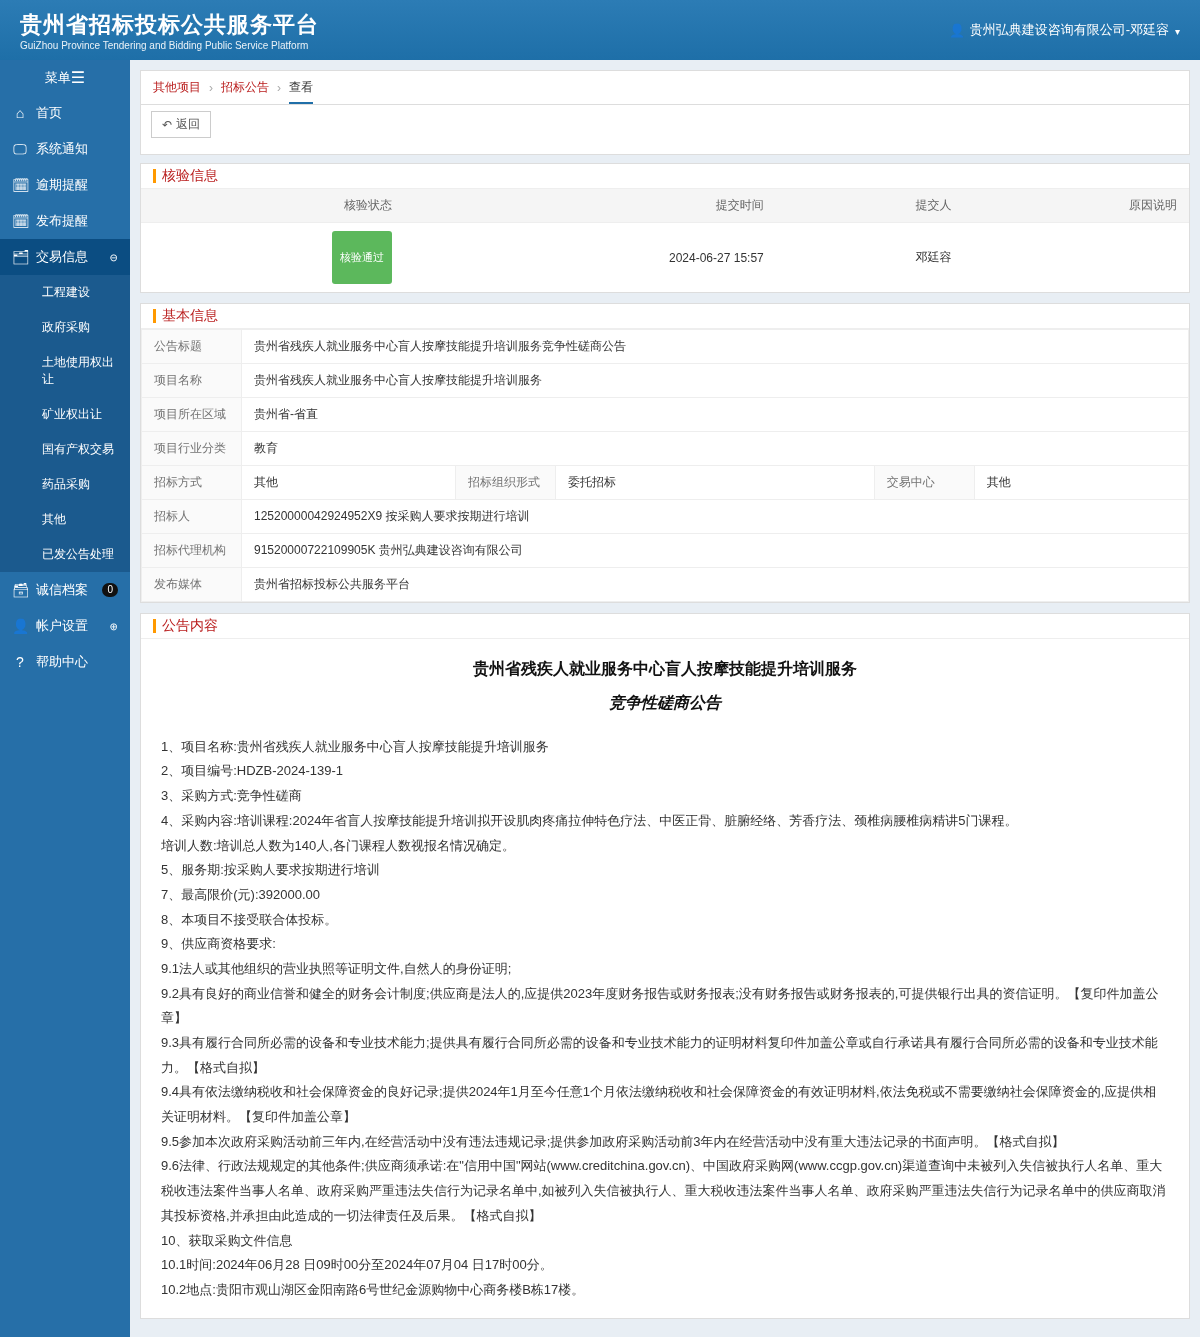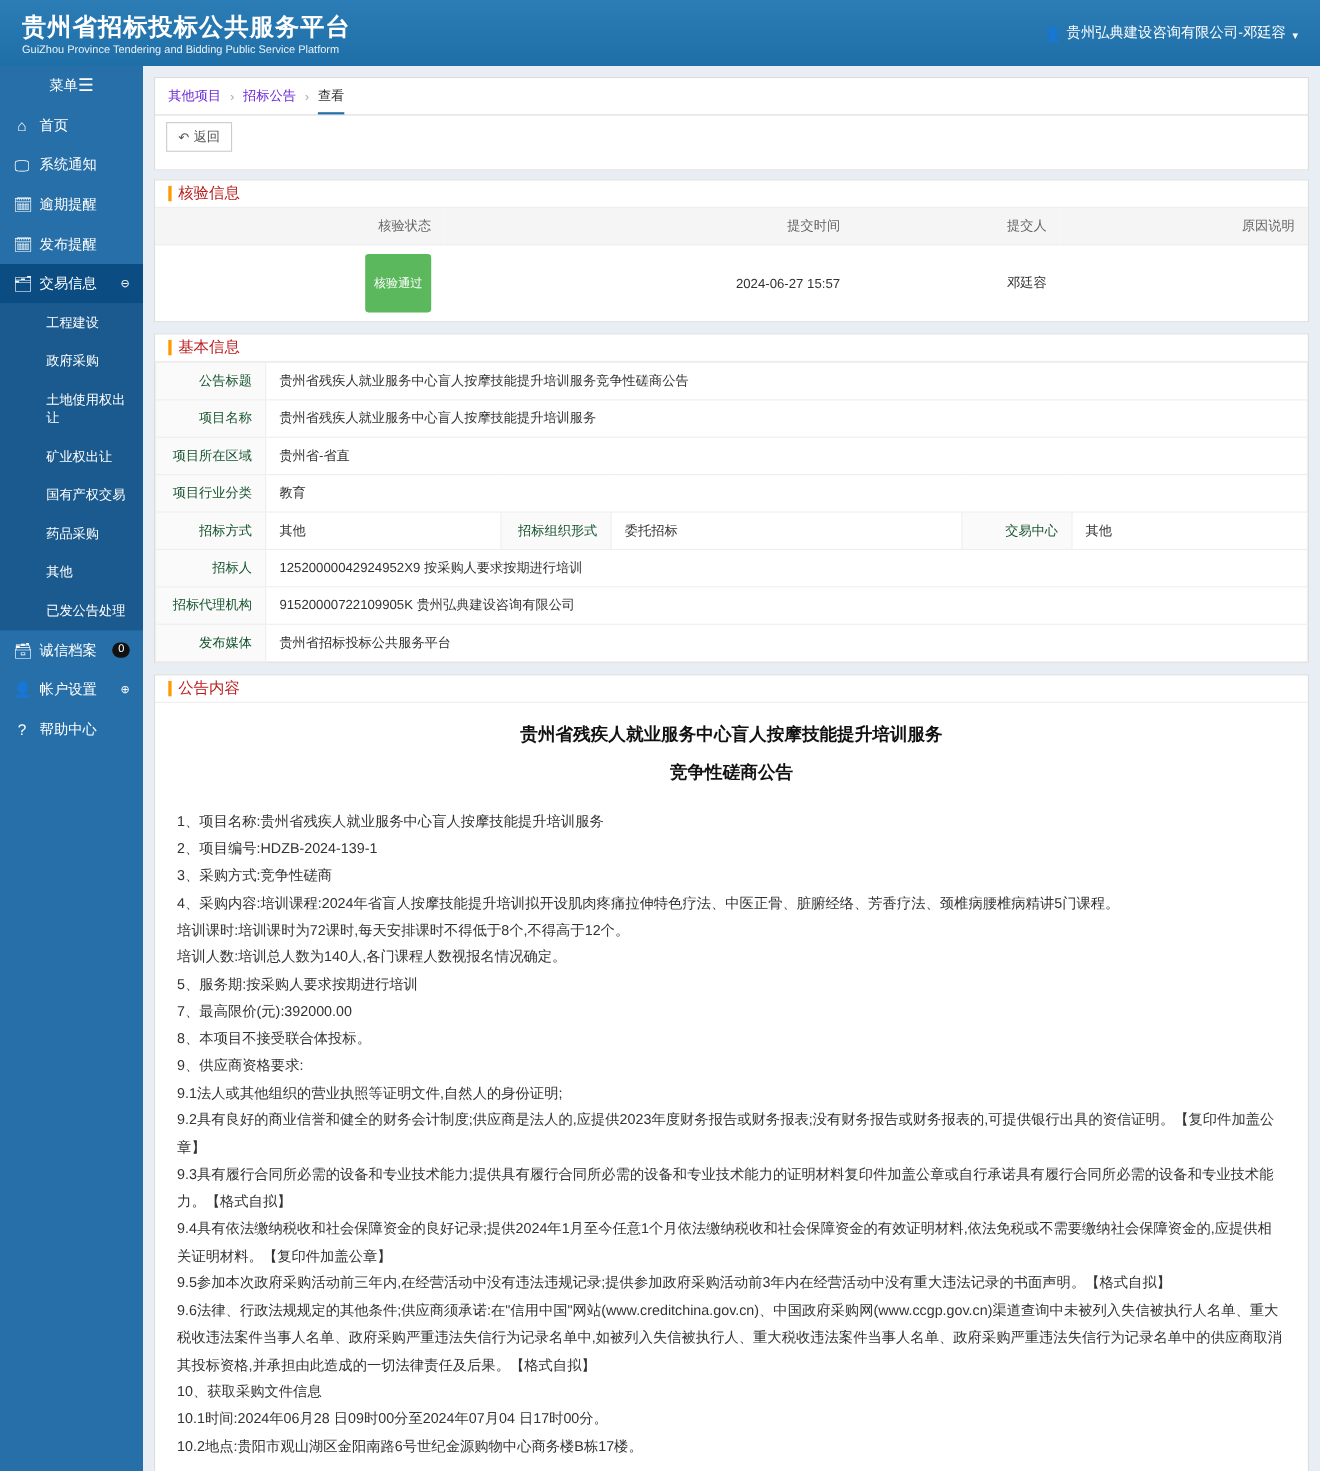--- a/index.html
+++ b/index.html
@@ -26,47 +26,47 @@
 .sidebar-item .expand { margin-left: auto; font-size: 10px; }
 .sidebar-sub { background: #1b5a8e; }
 .sidebar-sub .sidebar-item { padding-left: 30px; font-size: 12px; margin-left: 12px; }
 
 
 .main { flex: 1; padding: 10px; }
 
 
 .breadcrumb-bar { background: #fff; border: 1px solid #ddd; padding: 8px 12px; margin-bottom: 8px; display: flex; align-items: center; gap: 8px; color: #555; }
 .breadcrumb-bar .sep { color: #aaa; }
-.breadcrumb-bar .crumb { color: #6d28d9; }
+.breadcrumb-bar .crumb { color: #b91c1c; }
 .breadcrumb-bar .crumb.current { color: #333; border-bottom: 2px solid #206fa8; padding-bottom: 6px; margin-bottom: -8px; }
 .return-btn { display: inline-flex; align-items: center; gap: 4px; border: 1px solid #ccc; padding: 4px 10px; background: #fff; cursor: pointer; font-size: 12px; color: #555; margin-bottom: 10px; }
 .return-wrap { background: #fff; border: 1px solid #ddd; padding: 6px 10px; margin-top: -9px; margin-bottom: 8px; }
 
 
 .panel { background: #fff; border: 1px solid #ddd; margin-bottom: 10px; }
 .panel-title { padding: 3px 12px; font-size: 14px; color: #b91c1c; border-bottom: 1px solid #eee; }
 .panel-title::before { content: ''; display: inline-block; width: 3px; height: 14px; background: #f90; margin-right: 6px; vertical-align: middle; }
 
 
 .verify-table { width: 100%; border-collapse: collapse; }
 .verify-table th, .verify-table td { padding: 8px 12px; text-align: right; font-weight: normal; font-size: 12px; }
 .verify-table thead th { background: #f5f5f5; color: #666; border-bottom: 1px solid #eee; }
 .verify-table td { border-top: 1px solid #f0f0f0; }
 .status-badge { display: inline-block; background: #5cb85c; color: #fff; padding: 19px 8px; border-radius: 3px; font-size: 11px; }
 
 
 .info-table { width: 100%; border-collapse: collapse; }
 .info-table td { border: 1px solid #eee; padding: 8px 12px; font-size: 12px; }
-.info-table .label { background: #fafafa; color: #14532d; text-align: right; width: 100px; }
+.info-table .label { background: #fafafa; color: #737373; text-align: left; width: 100px; }
 .info-table .value { color: #333; }
 
 
 .content-body { padding: 15px 20px; line-height: 1.9; font-size: 13px; color: #333; }
 .content-title { text-align: center; font-size: 16px; font-weight: bold; margin-bottom: 4px; color: #111; }
-.content-subtitle { text-align: center; font-size: 16px; font-weight: bold; margin-bottom: 16px; color: #111; }
+.content-subtitle { text-align: center; font-size: 16px; font-weight: bold; margin-bottom: 16px; color: #111; font-style: italic; }
 .content-body p { margin: 0; text-indent: 0; }
 .indent { text-indent: 2em; }
 </style>
 </head>
 <body>
 
 <div class="header">
   <div class="header-left">
     <div class="title-cn">贵州省招标投标公共服务平台</div>
     <div class="title-en">GuiZhou Province Tendering and Bidding Public Service Platform</div>
@@ -219,21 +219,20 @@
     <div class="panel">
       <div class="panel-title">公告内容</div>
       <div class="content-body">
         <div class="content-title">贵州省残疾人就业服务中心盲人按摩技能提升培训服务</div>
         <div class="content-subtitle">竞争性磋商公告</div>
         <div id="content-lines">
             <p class="indent">1、项目名称:贵州省残疾人就业服务中心盲人按摩技能提升培训服务</p>
             <p class="indent">2、项目编号:HDZB-2024-139-1</p>
             <p class="indent">3、采购方式:竞争性磋商</p>
             <p class="indent">4、采购内容:培训课程:2024年省盲人按摩技能提升培训拟开设肌肉疼痛拉伸特色疗法、中医正骨、脏腑经络、芳香疗法、颈椎病腰椎病精讲5门课程。</p>
-            <p class="indent">培训课时:培训课时为72课时,每天安排课时不得低于8个,不得高于12个。</p>
             <p class="indent">培训人数:培训总人数为140人,各门课程人数视报名情况确定。</p>
             <p class="indent">5、服务期:按采购人要求按期进行培训</p>
             <p class="indent">7、最高限价(元):392000.00</p>
             <p class="indent">8、本项目不接受联合体投标。</p>
             <p class="indent">9、供应商资格要求:</p>
             <p class="indent">9.1法人或其他组织的营业执照等证明文件,自然人的身份证明;</p>
             <p>9.2具有良好的商业信誉和健全的财务会计制度;供应商是法人的,应提供2023年度财务报告或财务报表;没有财务报告或财务报表的,可提供银行出具的资信证明。【复印件加盖公章】</p>
             <p>9.3具有履行合同所必需的设备和专业技术能力;提供具有履行合同所必需的设备和专业技术能力的证明材料复印件加盖公章或自行承诺具有履行合同所必需的设备和专业技术能力。【格式自拟】</p>
             <p>9.4具有依法缴纳税收和社会保障资金的良好记录;提供2024年1月至今任意1个月依法缴纳税收和社会保障资金的有效证明材料,依法免税或不需要缴纳社会保障资金的,应提供相关证明材料。【复印件加盖公章】</p>
             <p>9.5参加本次政府采购活动前三年内,在经营活动中没有违法违规记录;提供参加政府采购活动前3年内在经营活动中没有重大违法记录的书面声明。【格式自拟】</p>

